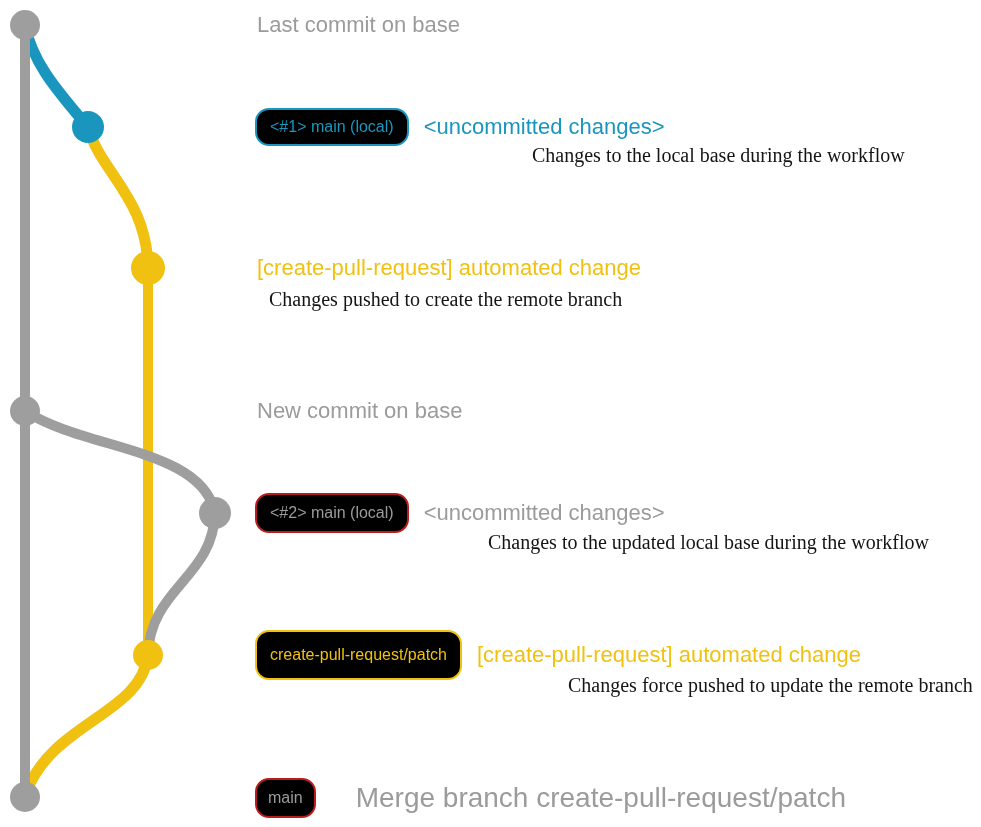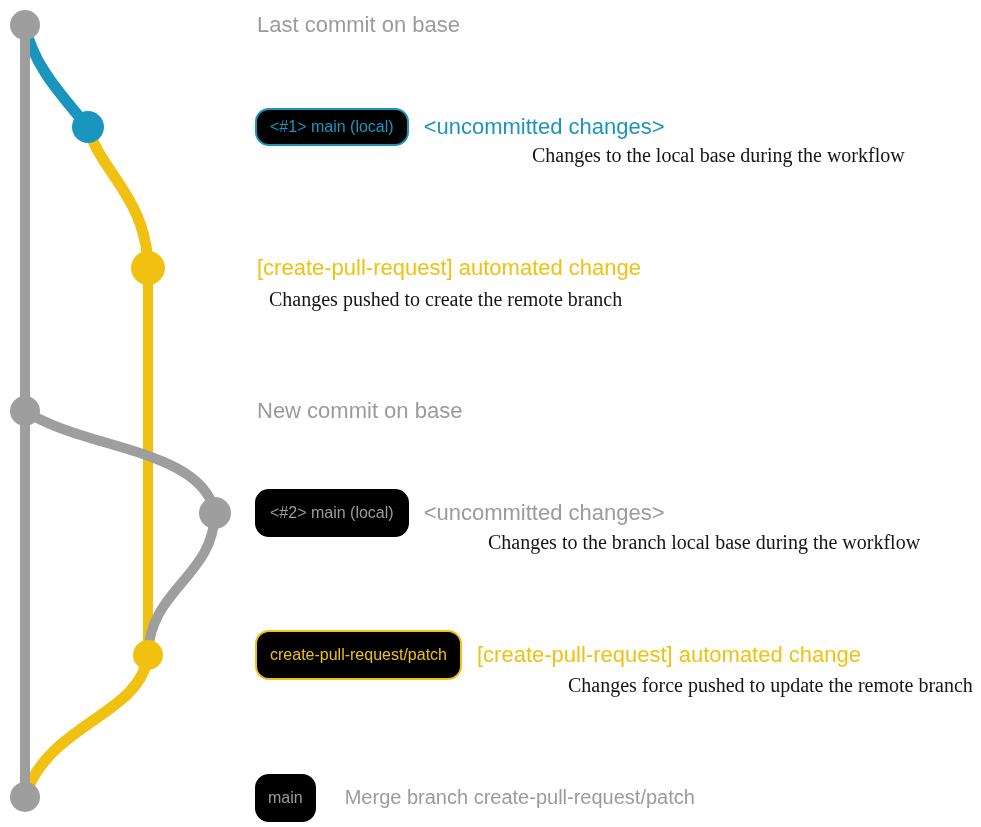--- a/index.html
+++ b/index.html
@@ -14,27 +14,27 @@
   .abs { position:absolute; }
   .hdr { font-size:22px; line-height:24px; color:#9b9b9b; white-space:nowrap; }
   .row { display:flex; align-items:center; white-space:nowrap; }
 
   .badge {
     display:flex; align-items:center; box-sizing:border-box;
     border-radius:14px; padding:0 13px; font-size:16px; white-space:nowrap;
     background:#000000;
   }
   .badge.blue   { border:2px solid #1a96be; color:#1a96be; height:38px; }
-  .badge.gray   { border:2px solid #000000; color:#9b9b9b; height:48px; }
+  .badge.gray   { border:2px solid #b91c1c; color:#9b9b9b; height:40px; }
   .badge.yellow { border:2px solid #f0c110; color:#f0c110; height:50px; }
 
   .status-blue   { font-size:22px; color:#1a96be; margin-left:15px; }
   .status-gray   { font-size:22px; color:#9b9b9b; margin-left:15px; }
   .title-yellow  { font-size:22px; color:#f0c110; line-height:24px; white-space:nowrap; }
-  .merge-text    { font-size:20px; color:#9b9b9b; margin-left:17px; }
+  .merge-text    { font-size:28px; color:#9b9b9b; margin-left:28px; }
 
   .note {
     font-family:"Liberation Serif", serif;
     font-size:20px; line-height:23px; color:#151515; white-space:nowrap;
   }
 </style>
 </head>
 <body>
 
 <div id="canvas">
@@ -68,21 +68,21 @@
 
   <div class="abs title-yellow" style="left:257px; top:256px;">[create-pull-request] automated change</div>
   <div class="abs hdr" style="left:257px; top:399px;">New commit on base</div>
 
   <div class="abs note" style="left:269px; top:288px;">Changes pushed to create the remote branch</div>
 
   <div class="abs row" style="left:255px; top:493px; height:40px;">
     <div class="badge gray">&lt;#2&gt; main (local)</div>
     <div class="status-gray">&lt;uncommitted changes&gt;</div>
   </div>
-  <div class="abs note" style="left:488px; top:531px;">Changes to the branch local base during the workflow</div>
+  <div class="abs note" style="left:488px; top:531px;">Changes to the updated local base during the workflow</div>
 
   <div class="abs row" style="left:255px; top:636px; height:38px;">
     <div class="badge yellow">create-pull-request/patch</div>
     <div class="title-yellow" style="margin-left:15px;">[create-pull-request] automated change</div>
   </div>
   <div class="abs note" style="left:568px; top:674px;">Changes force pushed to update the remote branch</div>
 
   <div class="abs row" style="left:255px; top:777px; height:41px;gap:12px;">
     <div class="badge gray" style="padding:0 11px;">main</div>
     <div class="merge-text">Merge branch create-pull-request/patch</div>

